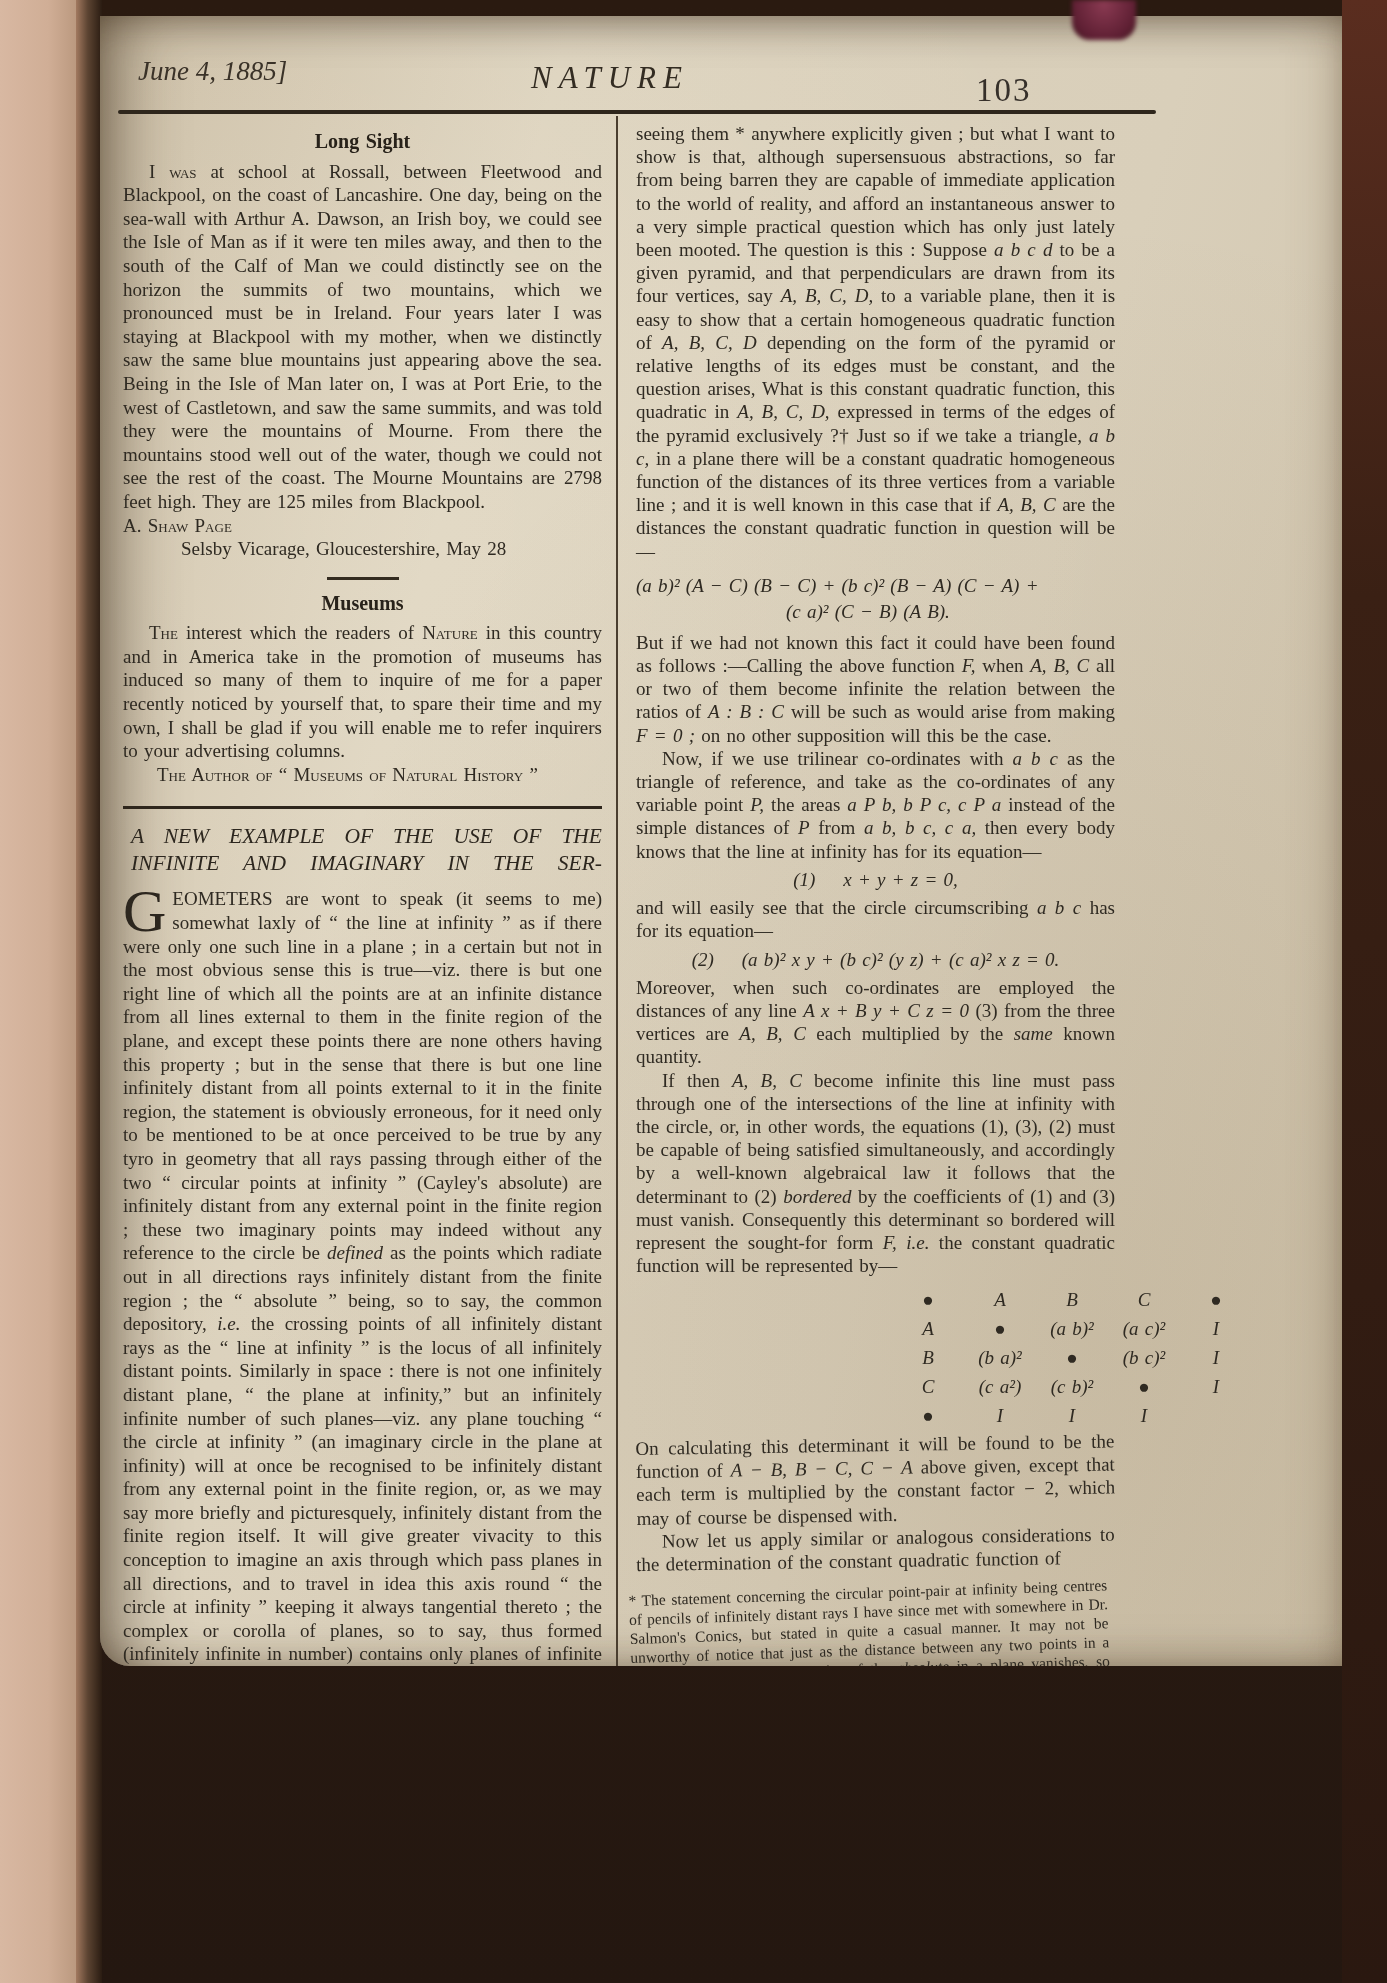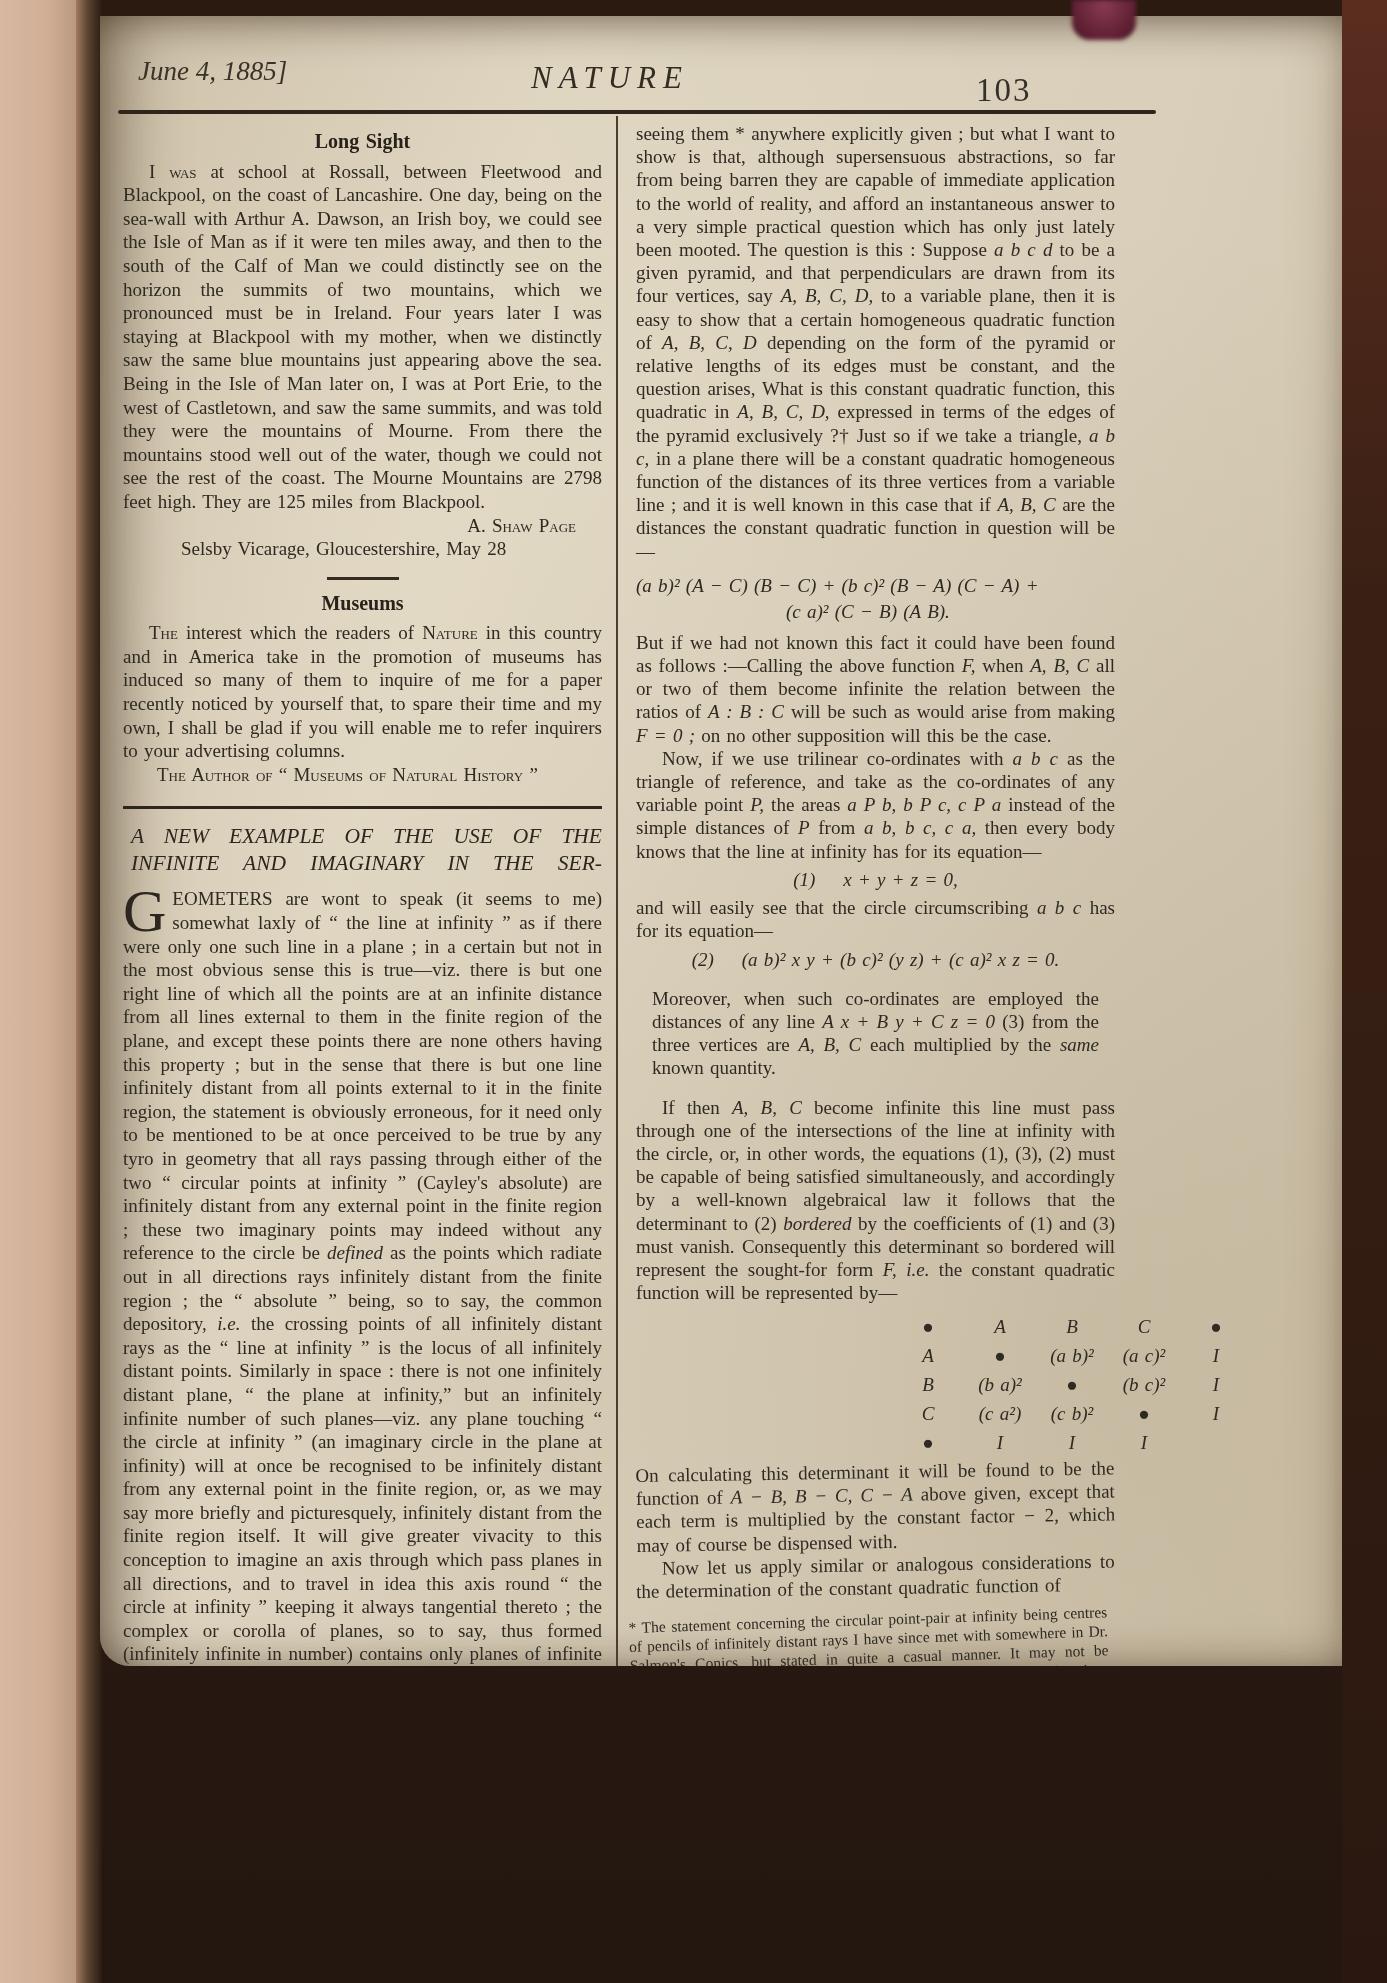--- a/index.html
+++ b/index.html
@@ -35,21 +35,21 @@
   .hdr-title{position:absolute;left:360px;top:44px;width:300px;text-align:center;
     font-style:italic;font-size:31px;letter-spacing:7px;color:#332c22;}
   .hdr-page{position:absolute;left:876px;top:56px;font-size:33px;letter-spacing:2px;color:#36302a;}
   .hdr-rule{position:absolute;left:18px;top:94px;width:1038px;height:4px;background:#2e261c;border-radius:2px;}
   .columns{position:absolute;left:23px;top:106px;width:992px;display:flex;gap:34px;}
   .vdiv{position:absolute;left:516px;top:100px;width:2px;height:1854px;background:#4a3e2f;}
   .col{width:479px;font-size:19px;line-height:23.6px;text-align:justify;word-spacing:1.5px;}
   .col-right{line-height:23.2px;}
   .sec-head{text-align:center;font-weight:bold;font-size:20px;margin:8px 0 6px;color:#28221a;text-align-last:center;}
   .para{text-indent:26px;}
-  .sig{text-align:right;padding-right:26px;font-variant:small-caps;}
+  .sig{text-align:left;padding-right:26px;font-variant:small-caps;}
   .addr{padding-left:58px;}
   .dash-div{width:72px;height:3px;background:#342c20;margin:16px auto 12px;}
   .col-rule{height:3px;background:#2e261c;margin:12px 0 14px;}
   .art-title{font-style:italic;font-size:21.5px;line-height:27px;color:#2c261e;margin-bottom:10px;margin-left:8px;}
   .art-title .tl{text-align:justify;text-align-last:justify;}
   .art-title .tl3{text-align:left;}
   .dropcap{float:left;font-size:60px;line-height:45px;padding:2px 6px 0 0;color:#2c261e;}
   .it{font-style:italic;}
   .sc{font-variant:small-caps;}
   .math{font-style:italic;}
@@ -131,21 +131,21 @@
       <div class="eq">
         <span class="lbl">(1)</span><span class="math">x + y + z = 0,</span>
       </div>
 
       <p style="margin:0"><span>and will easily see that the circle circumscribing </span><span class="it">a b c</span><span> has for its equation—</span></p>
 
       <div class="eq">
         <span class="lbl">(2)</span><span class="math">(a b)² x y + (b c)² (y z) + (c a)² x z = 0.</span>
       </div>
 
-      <p style="margin:16px"><span>Moreover, when such co-ordinates are employed the distances of any line </span><span class="it">A x + B y + C z = 0</span><span> (3) from the three vertices are </span><span class="it">A, B, C</span><span> each multiplied by the </span><span class="it">same</span><span> known quantity.</span></p>
+      <p style="margin:0"><span>Moreover, when such co-ordinates are employed the distances of any line </span><span class="it">A x + B y + C z = 0</span><span> (3) from the three vertices are </span><span class="it">A, B, C</span><span> each multiplied by the </span><span class="it">same</span><span> known quantity.</span></p>
       <p class="para sp" style="margin:0"><span>If then </span><span class="it">A, B, C</span><span> become infinite this line must pass through one of the intersections of the line at infinity with the circle, or, in other words, the equations (1), (3), (2) must be capable of being satisfied simultaneously, and accordingly by a well-known algebraical law it follows that the determinant to (2) </span><span class="it">bordered</span><span> by the coefficients of (1) and (3) must vanish.  Consequently this determinant so bordered will represent the sought-for form </span><span class="it">F, i.e.</span><span> the constant quadratic function will be represented by—</span></p>
 
       <div class="det">
         <span class="cell">●</span>
         <span class="cell">A</span>
         <span class="cell">B</span>
         <span class="cell">C</span>
         <span class="cell">●</span>
         <span class="cell">A</span>
         <span class="cell">●</span>

